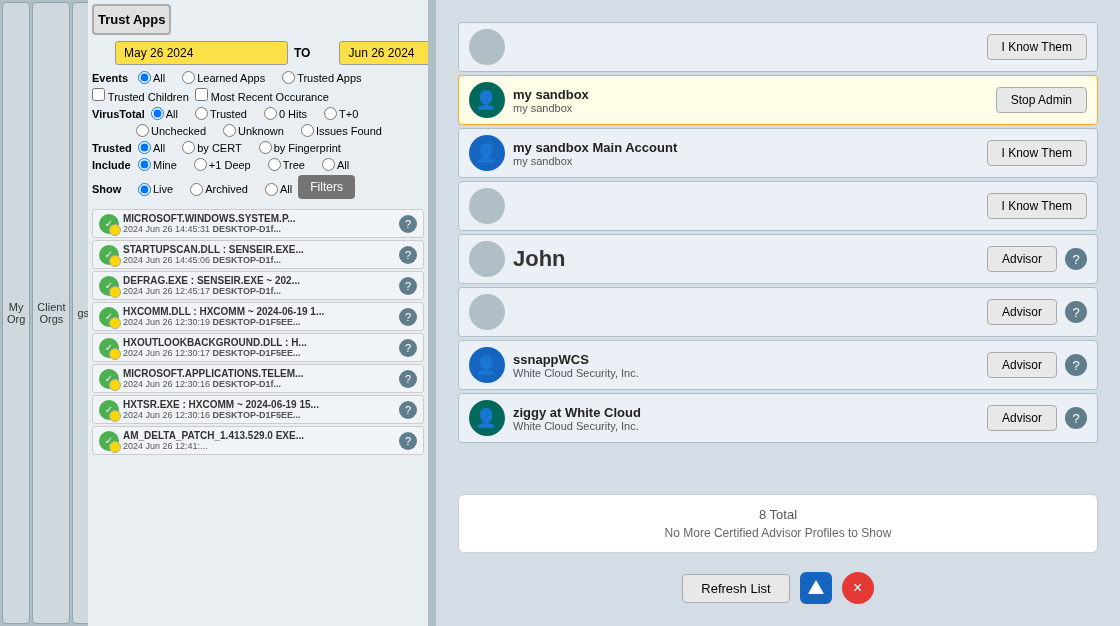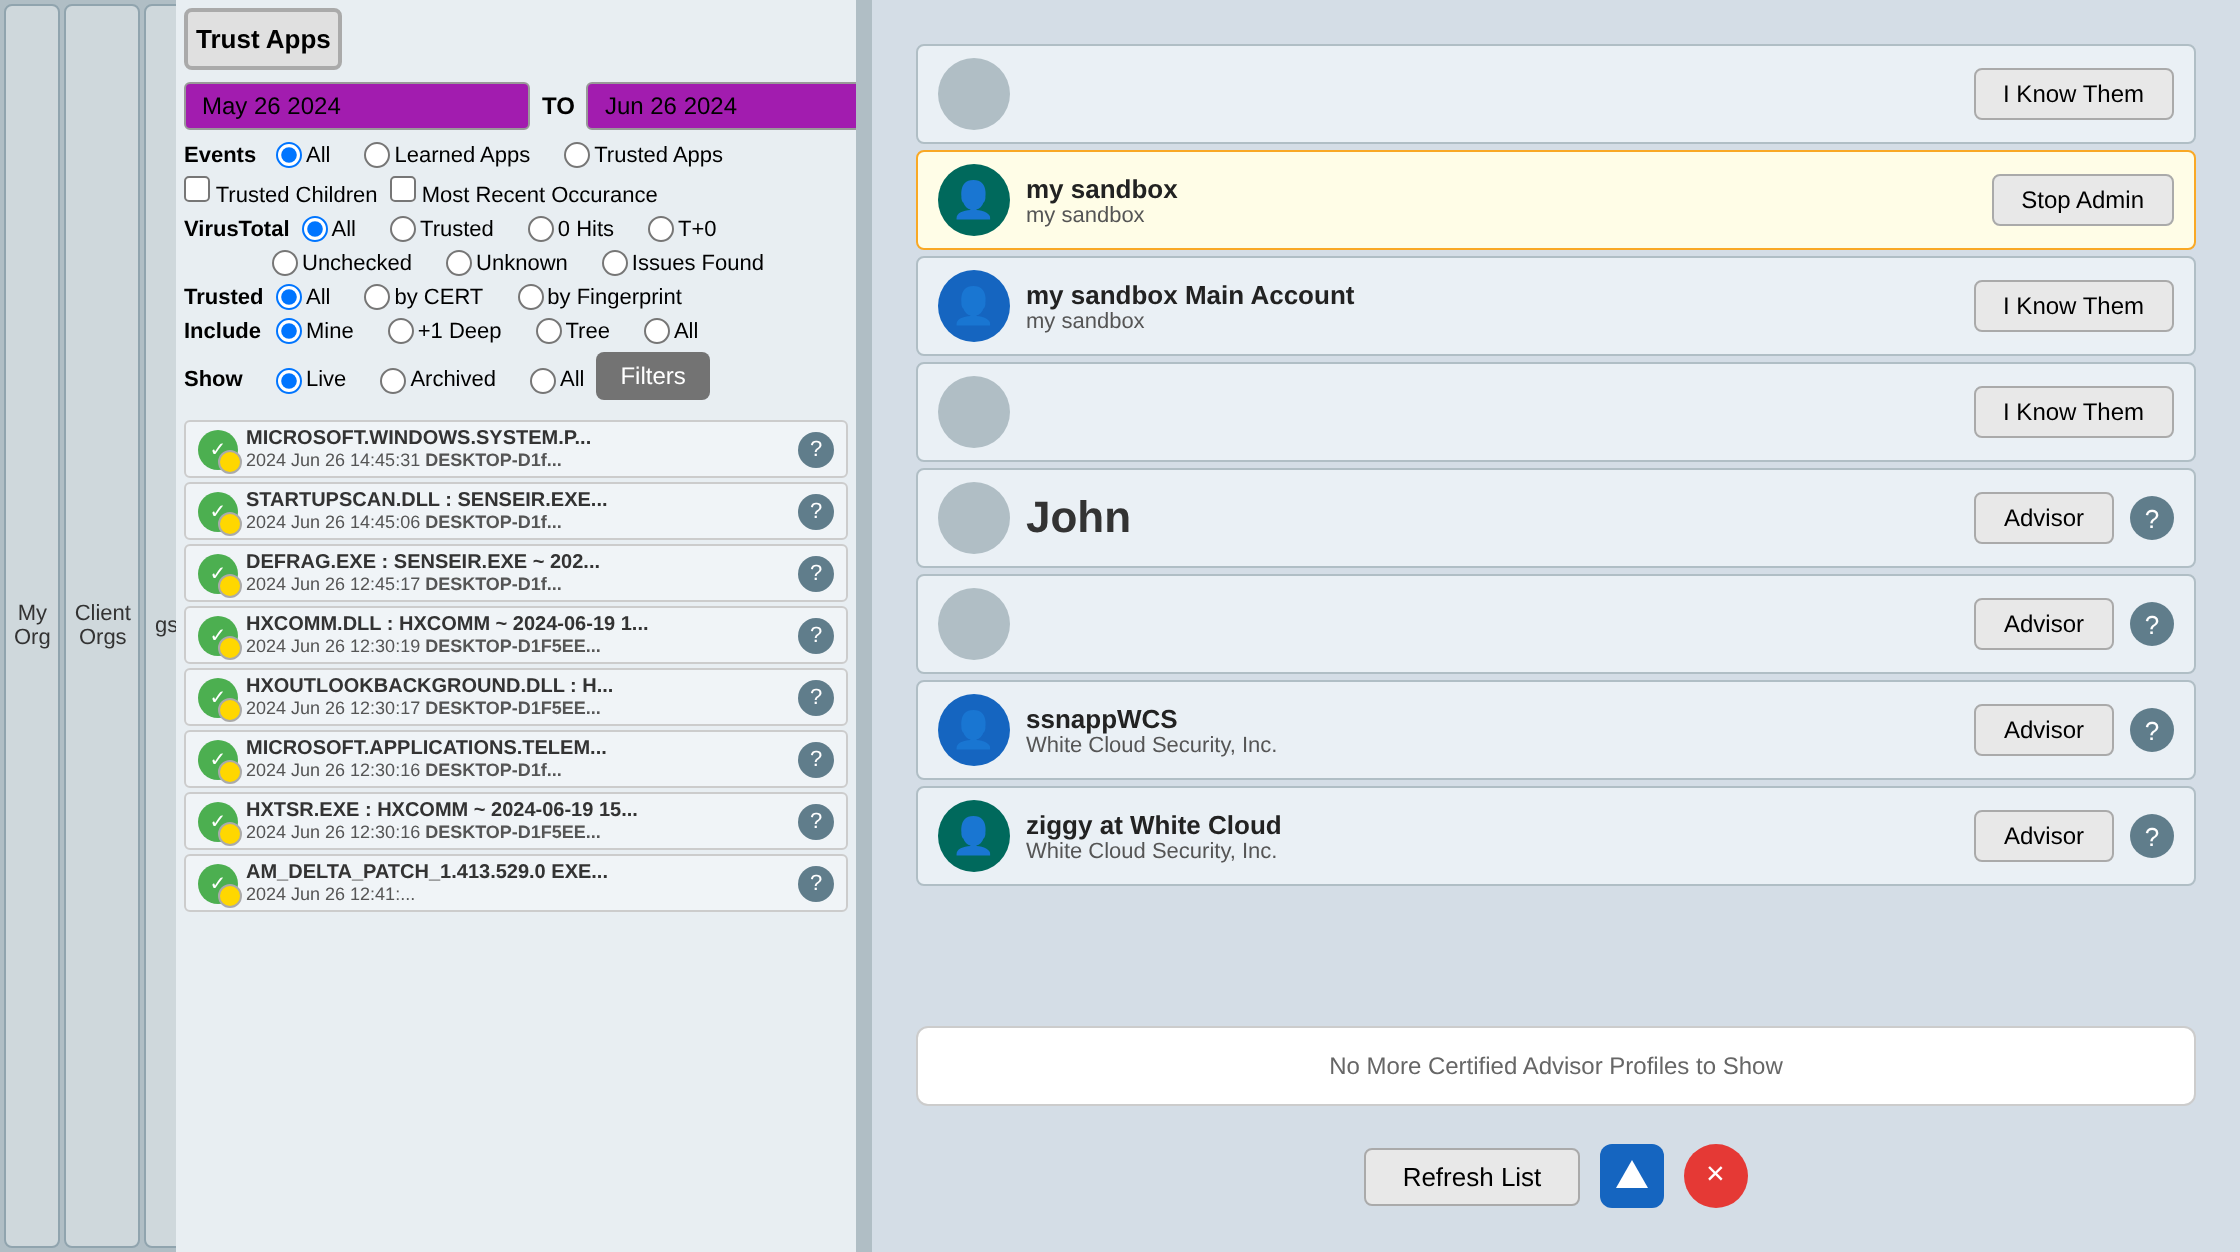--- a/index.html
+++ b/index.html
@@ -59,25 +59,26 @@
       align-self: flex-start;
       margin-bottom: 6px;
     }
     .date-row {
       display: flex;
       align-items: center;
       gap: 6px;
       margin-bottom: 6px;
     }
     .date-input {
-      background: #a21caf;
+      background: #fde047;
       border: 1px solid #999;
       border-radius: 3px;
       padding: 4px 8px;
       font-size: 12px;
+      margin-left: 23px;
     }
     .to-label { font-size: 12px; font-weight: bold; }
 
     .filter-section {
       display: flex;
       flex-direction: column;
       gap: 4px;
       margin-bottom: 6px;
       font-size: 11px;
     }
@@ -558,20 +559,21 @@
         <div class="advisor-info">
         <div class="advisor-name">ziggy at White Cloud</div>
         <div class="advisor-org">White Cloud Security, Inc.</div>
       </div>
         <button class="advisor-btn">Advisor</button>
         <div class="question-circle">?</div>
       </div>
     </div>
 
   <div class="summary-box">
+    <div class="summary-total">8 Total</div>
     <div class="summary-msg">No More Certified Advisor Profiles to Show</div>
   </div>
 
   <div class="bottom-bar">
     <button class="refresh-btn">Refresh List</button>
     <div class="logo-btn">
       <svg viewBox="0 0 20 20" fill="none">
         <polygon points="10,2 18,16 2,16" fill="white"></polygon>
       </svg>
     </div>

